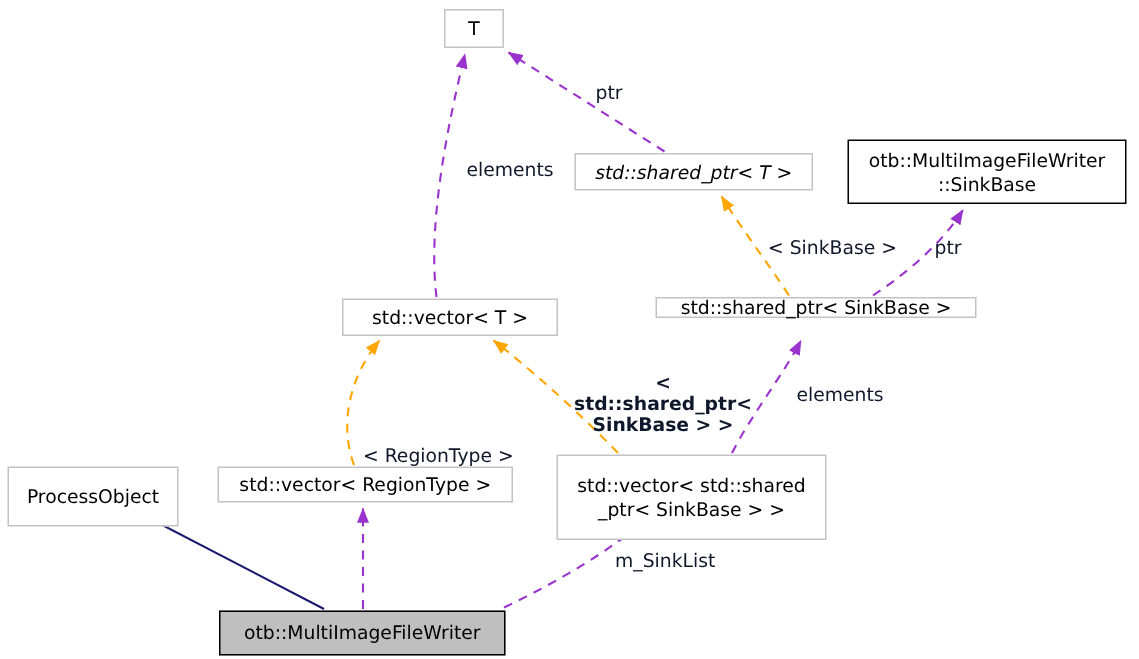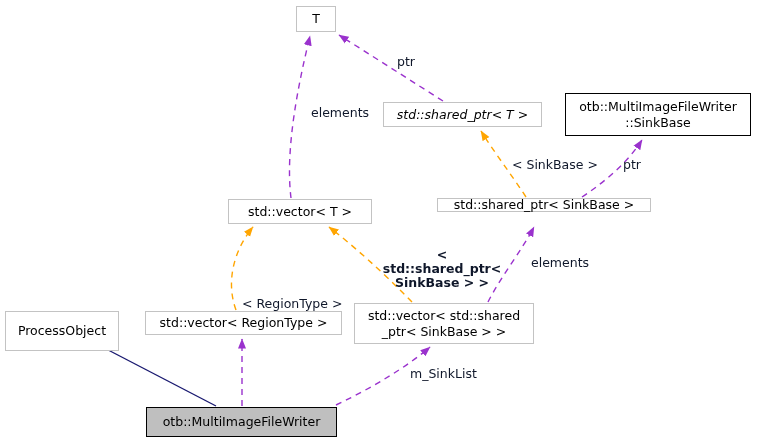--- a/index.html
+++ b/index.html
@@ -93,21 +93,21 @@
 ::SinkBase</div>
 
   <div class="node" style="left:228px; top:199px; width:144px; height:25px;">std::vector&lt; T &gt;</div>
 
   <div class="node" style="left:437px; top:198px; width:214px; height:14px;">std::shared_ptr&lt; SinkBase &gt;</div>
 
   <div class="node" style="left:5px; top:311px; width:114px; height:40px;">ProcessObject</div>
 
   <div class="node" style="left:145px; top:311px; width:197px; height:24px;">std::vector&lt; RegionType &gt;</div>
 
-  <div class="node" style="left:354px; top:303px; width:180px; height:41px;">std::vector&lt; std::shared
+  <div class="node" style="left:371px; top:303px; width:180px; height:57px;">std::vector&lt; std::shared
 _ptr&lt; SinkBase &gt; &gt;</div>
 
   <div class="node main" style="left:146px; top:407px; width:191px; height:30px;">otb::MultiImageFileWriter</div>
 
   <div class="edge-label" style="left:397px; top:55px;">ptr</div>
 
   <div class="edge-label" style="left:311px; top:106px;">elements</div>
 
   <div class="edge-label" style="left:512px; top:158px;">&lt; SinkBase &gt;</div>
 

